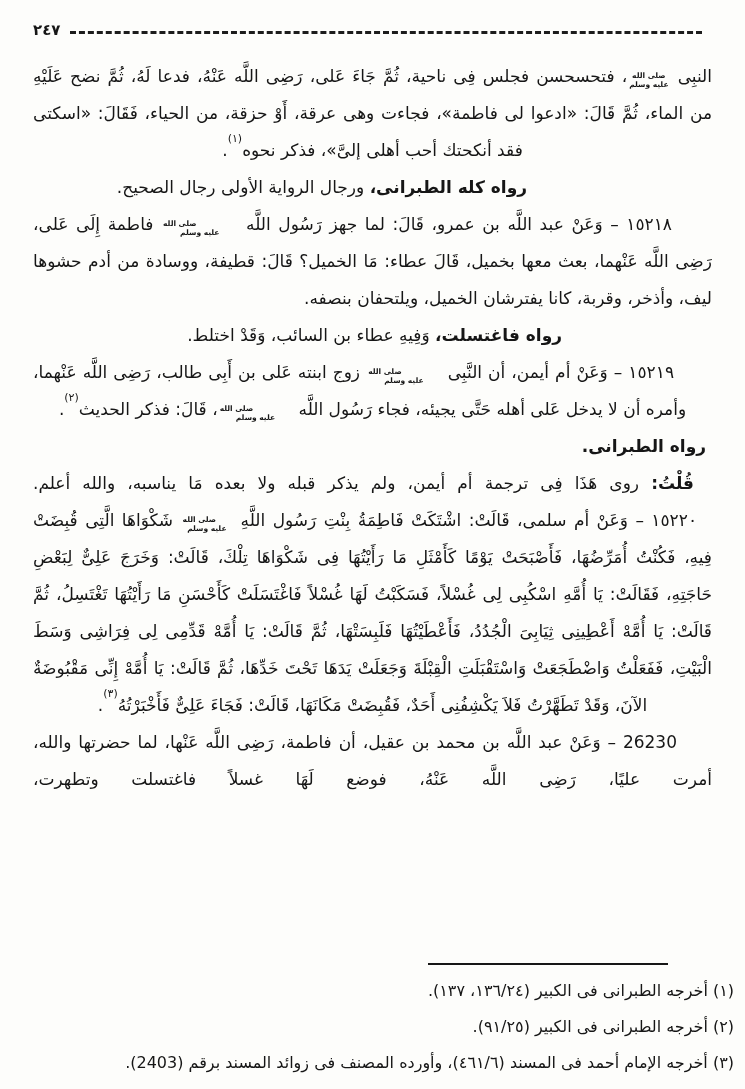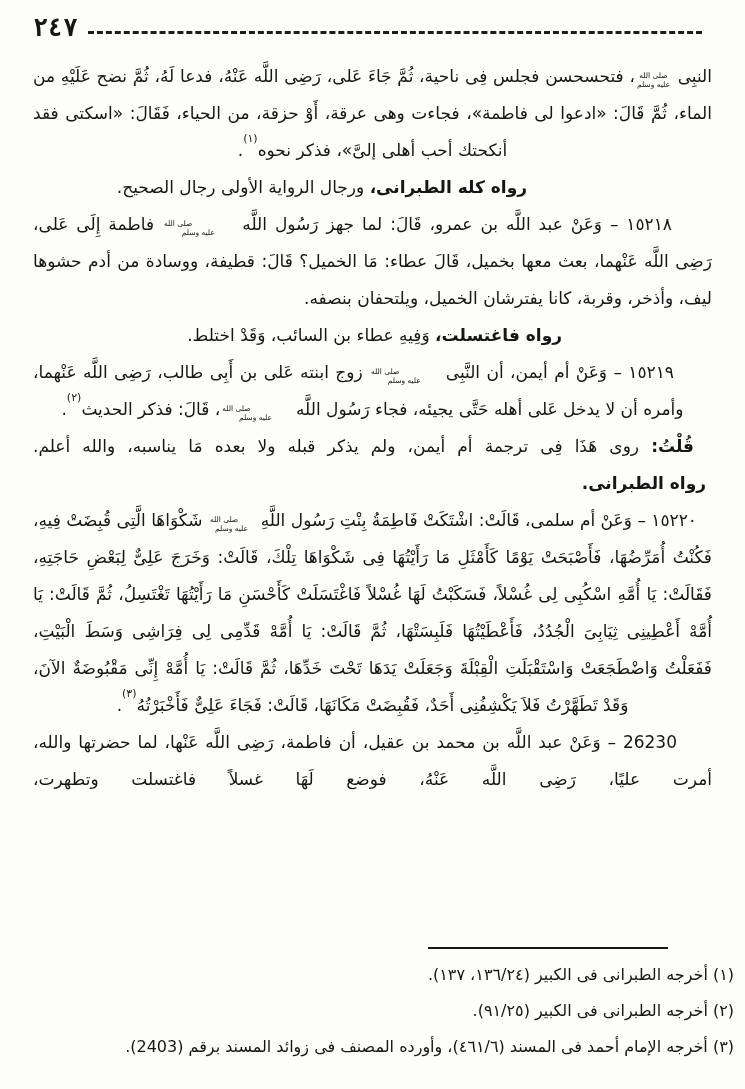--- a/index.html
+++ b/index.html
@@ -20,21 +20,21 @@
   .hdr{
     display:flex;align-items:center;
     font-weight:bold;font-size:18px;line-height:28px;
     margin-bottom:14px;
   }
   .hdr .rule{
     flex:1;height:0;
     border-top:3px dashed #1c1c1c;
     margin:4px 10px 0 10px;
   }
-  .hdr .pgnum{font-size:25px;letter-spacing:2px;font-family:Liberation Mono, monospace;}
+  .hdr .pgnum{font-size:15px;letter-spacing:2px;}
   
   .para{
     margin:0;
     font-size:17px;
     line-height:37px;
     text-align:justify;
     text-justify:inter-word;
   }
   .center-last{text-align-last:center;}
   .justify-last{text-align-last:justify;}
@@ -47,25 +47,25 @@
     line-height:0;
     letter-spacing:0;
   }
   .saw{
     display:inline-block;
     font-size:7.5px;
     line-height:1.15;
     text-align:center;
     vertical-align:-5px;
     margin:0 2px;
-    font-weight:normal;
+    font-weight:bold;
     white-space:nowrap;
   }
   
-  .footer{margin-top:auto;padding-bottom:24px;margin-left:2px;margin-right:-22px;}
+  .footer{margin-top:auto;padding-bottom:8px;margin-left:2px;margin-right:-22px;}
   .fn-sep{
     width:240px;
     border-top:2px solid #161616;
     margin:0 66px 8px auto;
   }
   .fn{
     margin:0;
     font-size:16px;
     line-height:36px;
     text-align:right;
@@ -86,23 +86,23 @@
     <p class="para center-last"><span>النبِى <span class="saw">صلى الله<br>عليه وسلم</span>، فتحسحسن فجلس فِى ناحية، ثُمَّ جَاءَ عَلى، رَضِى اللَّه عَنْهُ، فدعا لَهُ، ثُمَّ نضح عَلَيْهِ من الماء، ثُمَّ قَالَ: «ادعوا لى فاطمة»، فجاءت وهى عرقة، أَوْ حزقة، من الحياء، فَقَالَ: «اسكتى فقد أنكحتك أحب أهلى إلىَّ»، فذكر نحوه</span><sup class="fnref">(١)</sup><span>.</span></p>
 
     <p class="para attr" style="text-indent:185px"><b>رواه كله الطبرانى،</b><span> ورجال الرواية الأولى رجال الصحيح.</span></p>
 
     <p class="para" style="text-indent:40px"><span class="num">١٥٢١٨ –</span><span> وَعَنْ عبد اللَّه بن عمرو، قَالَ: لما جهز رَسُول اللَّه <span class="saw">صلى الله<br>عليه وسلم</span> فاطمة إِلَى عَلى، رَضِى اللَّه عَنْهما، بعث معها بخميل، قَالَ عطاء: مَا الخميل؟ قَالَ: قطيفة، ووسادة من أدم حشوها ليف، وأذخر، وقربة، كانا يفترشان الخميل، ويلتحفان بنصفه.</span></p>
 
     <p class="para attr" style="text-indent:150px"><b>رواه فاغتسلت،</b><span> وَفِيهِ عطاء بن السائب، وَقَدْ اختلط.</span></p>
 
     <p class="para center-last" style="text-indent:38px"><span class="num">١٥٢١٩ –</span><span> وَعَنْ أم أيمن، أن النَّبِى <span class="saw">صلى الله<br>عليه وسلم</span> زوج ابنته عَلى بن أَبِى طالب، رَضِى اللَّه عَنْهما، وأمره أن لا يدخل عَلى أهله حَتَّى يجيئه، فجاء رَسُول اللَّه <span class="saw">صلى الله<br>عليه وسلم</span>، قَالَ: فذكر الحديث</span><sup class="fnref">(٢)</sup><span>.</span></p>
 
+    <p class="para attr" style="text-indent:6px"><b>رواه الطبرانى.</b><span></span></p>
+
     <p class="para justify-last" style="text-indent:18px"><b>قُلْتُ:</b><span> روى هَذَا فِى ترجمة أم أيمن، ولم يذكر قبله ولا بعده مَا يناسبه، والله أعلم.</span></p>
-
-    <p class="para attr" style="text-indent:6px"><b>رواه الطبرانى.</b><span></span></p>
 
     <p class="para center-last" style="text-indent:15px"><span class="num">١٥٢٢٠ –</span><span> وَعَنْ أم سلمى، قَالَتْ: اشْتَكَتْ فَاطِمَةُ بِنْتِ رَسُول اللَّهِ <span class="saw">صلى الله<br>عليه وسلم</span> شَكْوَاهَا الَّتِى قُبِضَتْ فِيهِ، فَكُنْتُ أُمَرِّضُهَا، فَأَصْبَحَتْ يَوْمًا كَأَمْثَلِ مَا رَأَيْتُهَا فِى شَكْوَاهَا تِلْكَ، قَالَتْ: وَخَرَجَ عَلِىٌّ لِبَعْضِ حَاجَتِهِ، فَقَالَتْ: يَا أُمَّهِ اسْكُبِى لِى غُسْلاً، فَسَكَبْتُ لَهَا غُسْلاً فَاغْتَسَلَتْ كَأَحْسَنِ مَا رَأَيْتُهَا تَغْتَسِلُ، ثُمَّ قَالَتْ: يَا أُمَّهْ أَعْطِينِى ثِيَابِىَ الْجُدُدُ، فَأَعْطَيْتُهَا فَلَبِسَتْهَا، ثُمَّ قَالَتْ: يَا أُمَّهْ قَدِّمِى لِى فِرَاشِى وَسَطَ الْبَيْتِ، فَفَعَلْتُ وَاضْطَجَعَتْ وَاسْتَقْبَلَتِ الْقِبْلَةَ وَجَعَلَتْ يَدَهَا تَحْتَ خَدِّهَا، ثُمَّ قَالَتْ: يَا أُمَّهْ إِنِّى مَقْبُوضَةٌ الآنَ، وَقَدْ تَطَهَّرْتُ فَلاَ يَكْشِفُنِى أَحَدٌ، فَقُبِضَتْ مَكَانَهَا، قَالَتْ: فَجَاءَ عَلِىٌّ فَأَخْبَرْتُهُ</span><sup class="fnref">(٣)</sup><span>.</span></p>
 
 
     <p class="para justify-last" style="text-indent:35px"><span class="num">26230 –</span><span> وَعَنْ عبد اللَّه بن محمد بن عقيل، أن فاطمة، رَضِى اللَّه عَنْها، لما حضرتها والله، أمرت عليًا، رَضِى اللَّه عَنْهُ، فوضع لَهَا غسلاً فاغتسلت وتطهرت،</span></p>
 
   </div>
 
   <div class="footer">
     <div class="fn-sep"></div>

